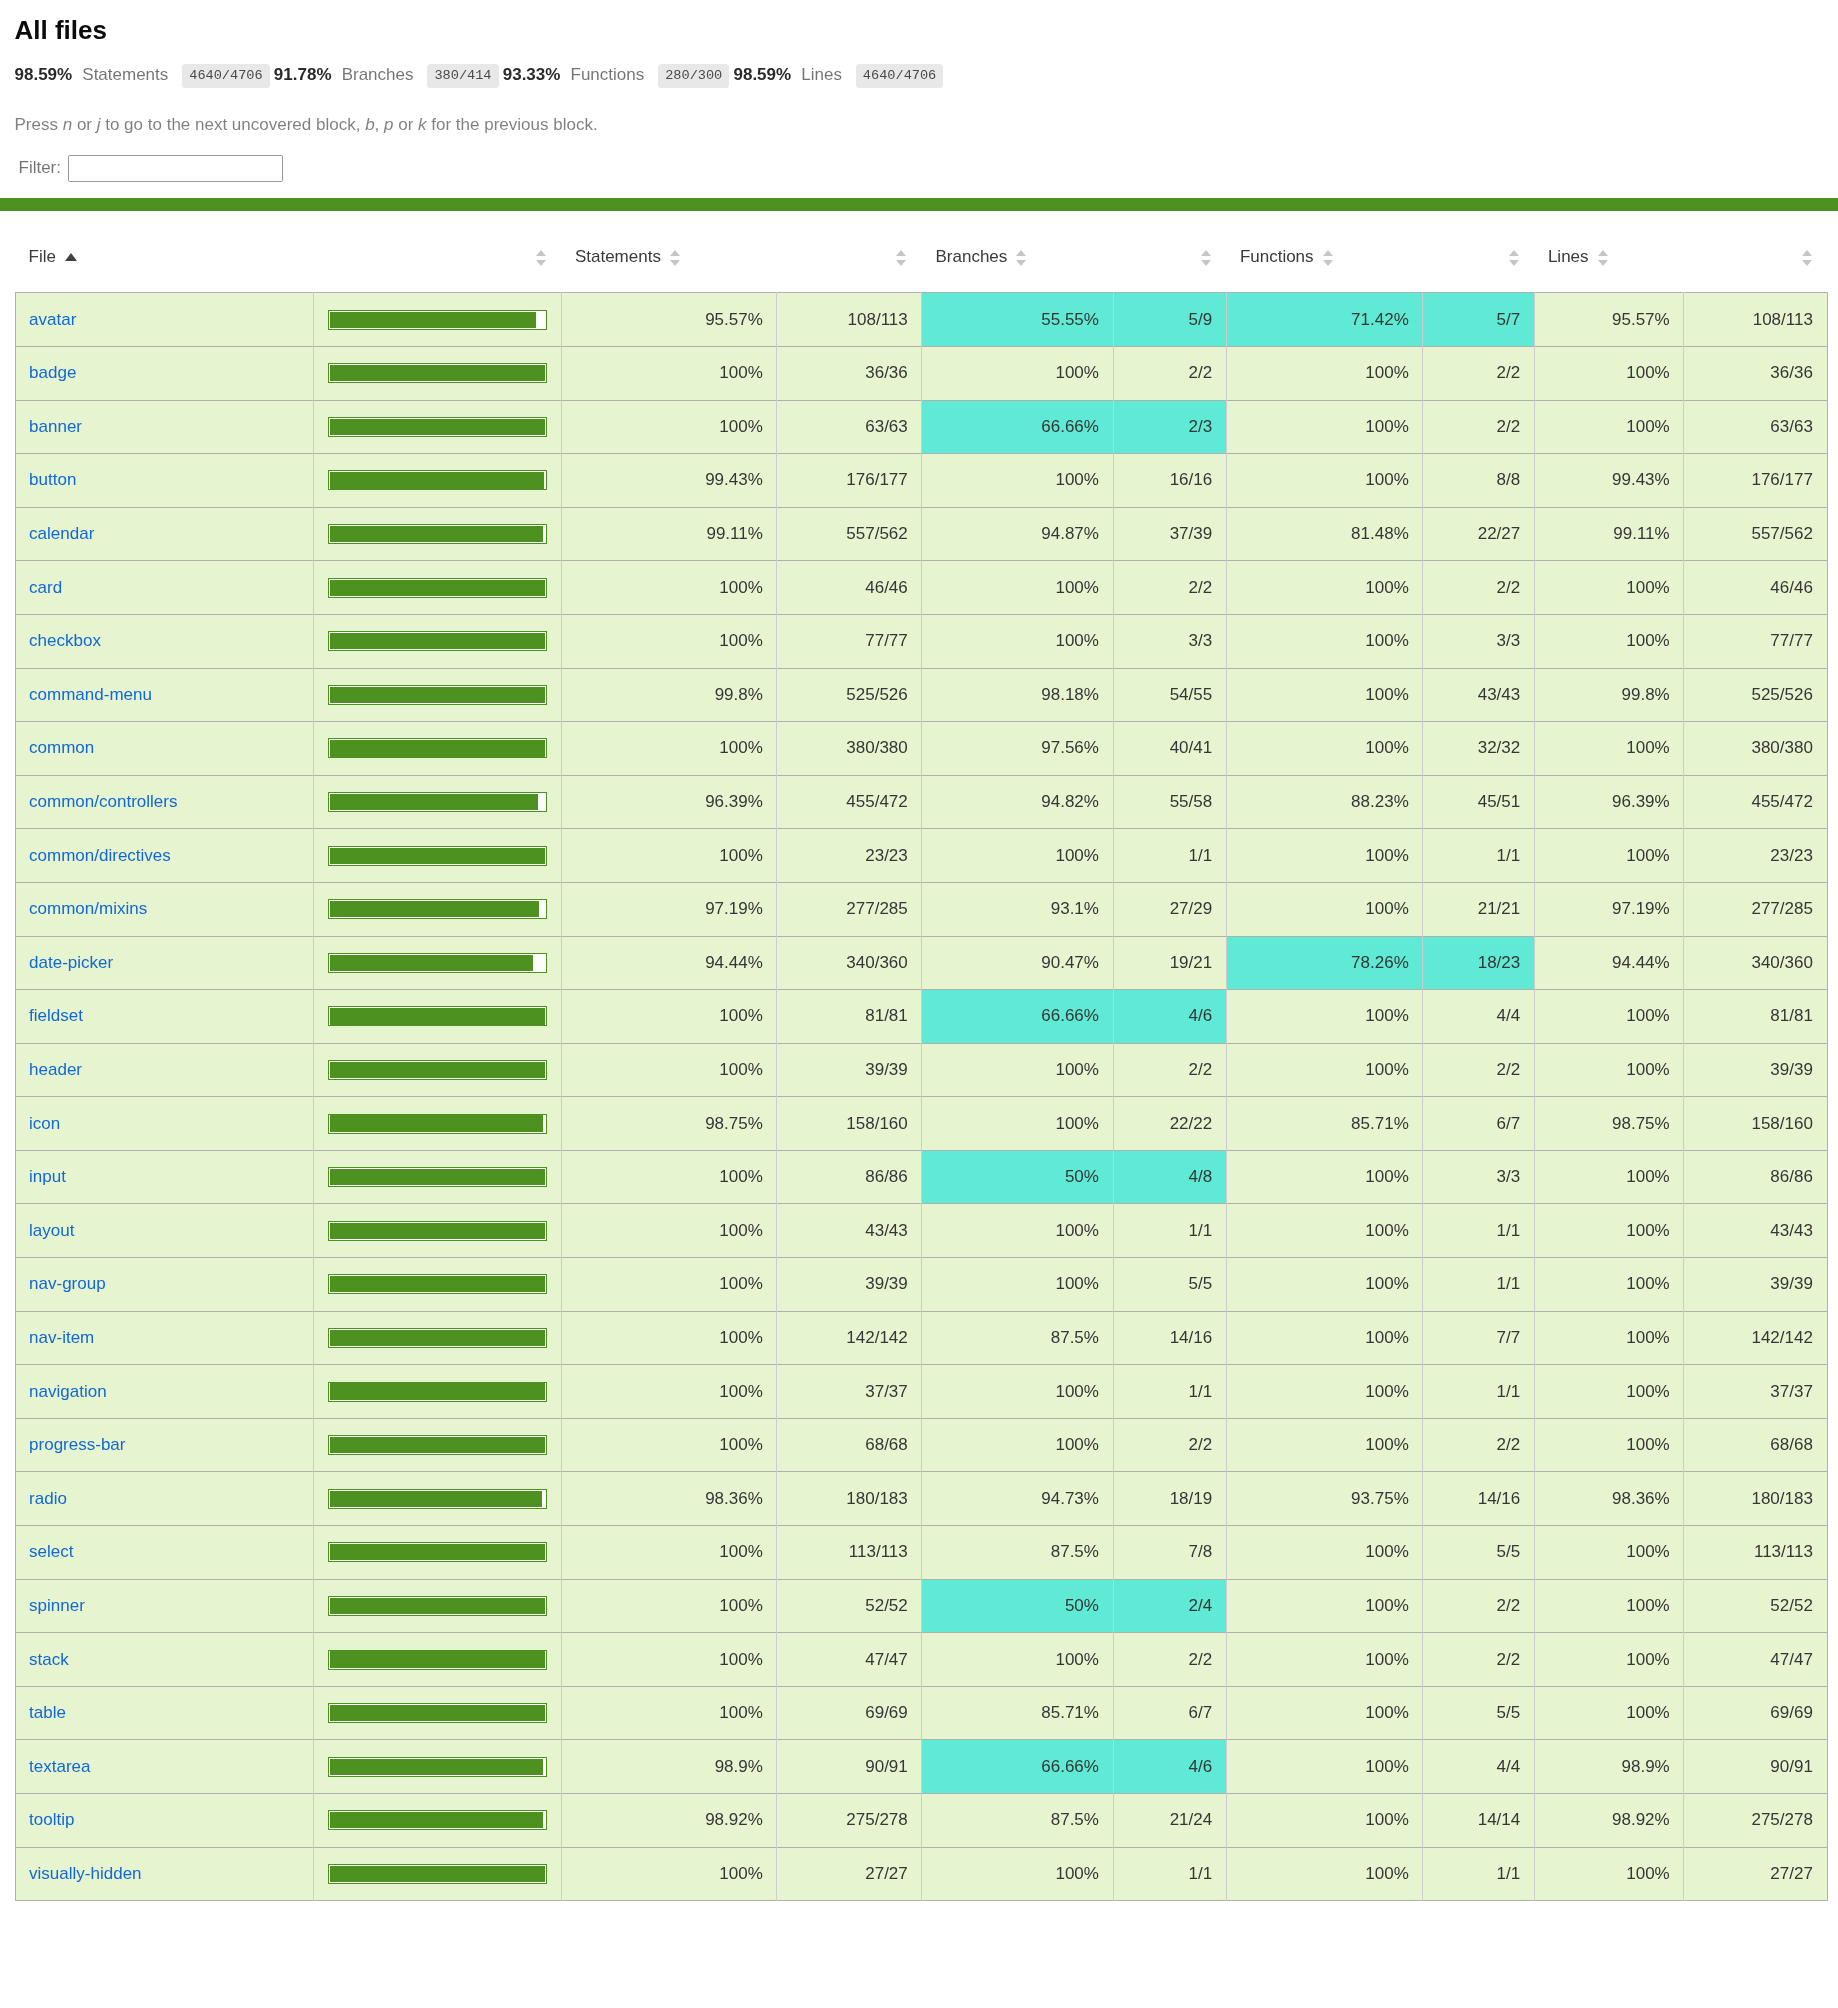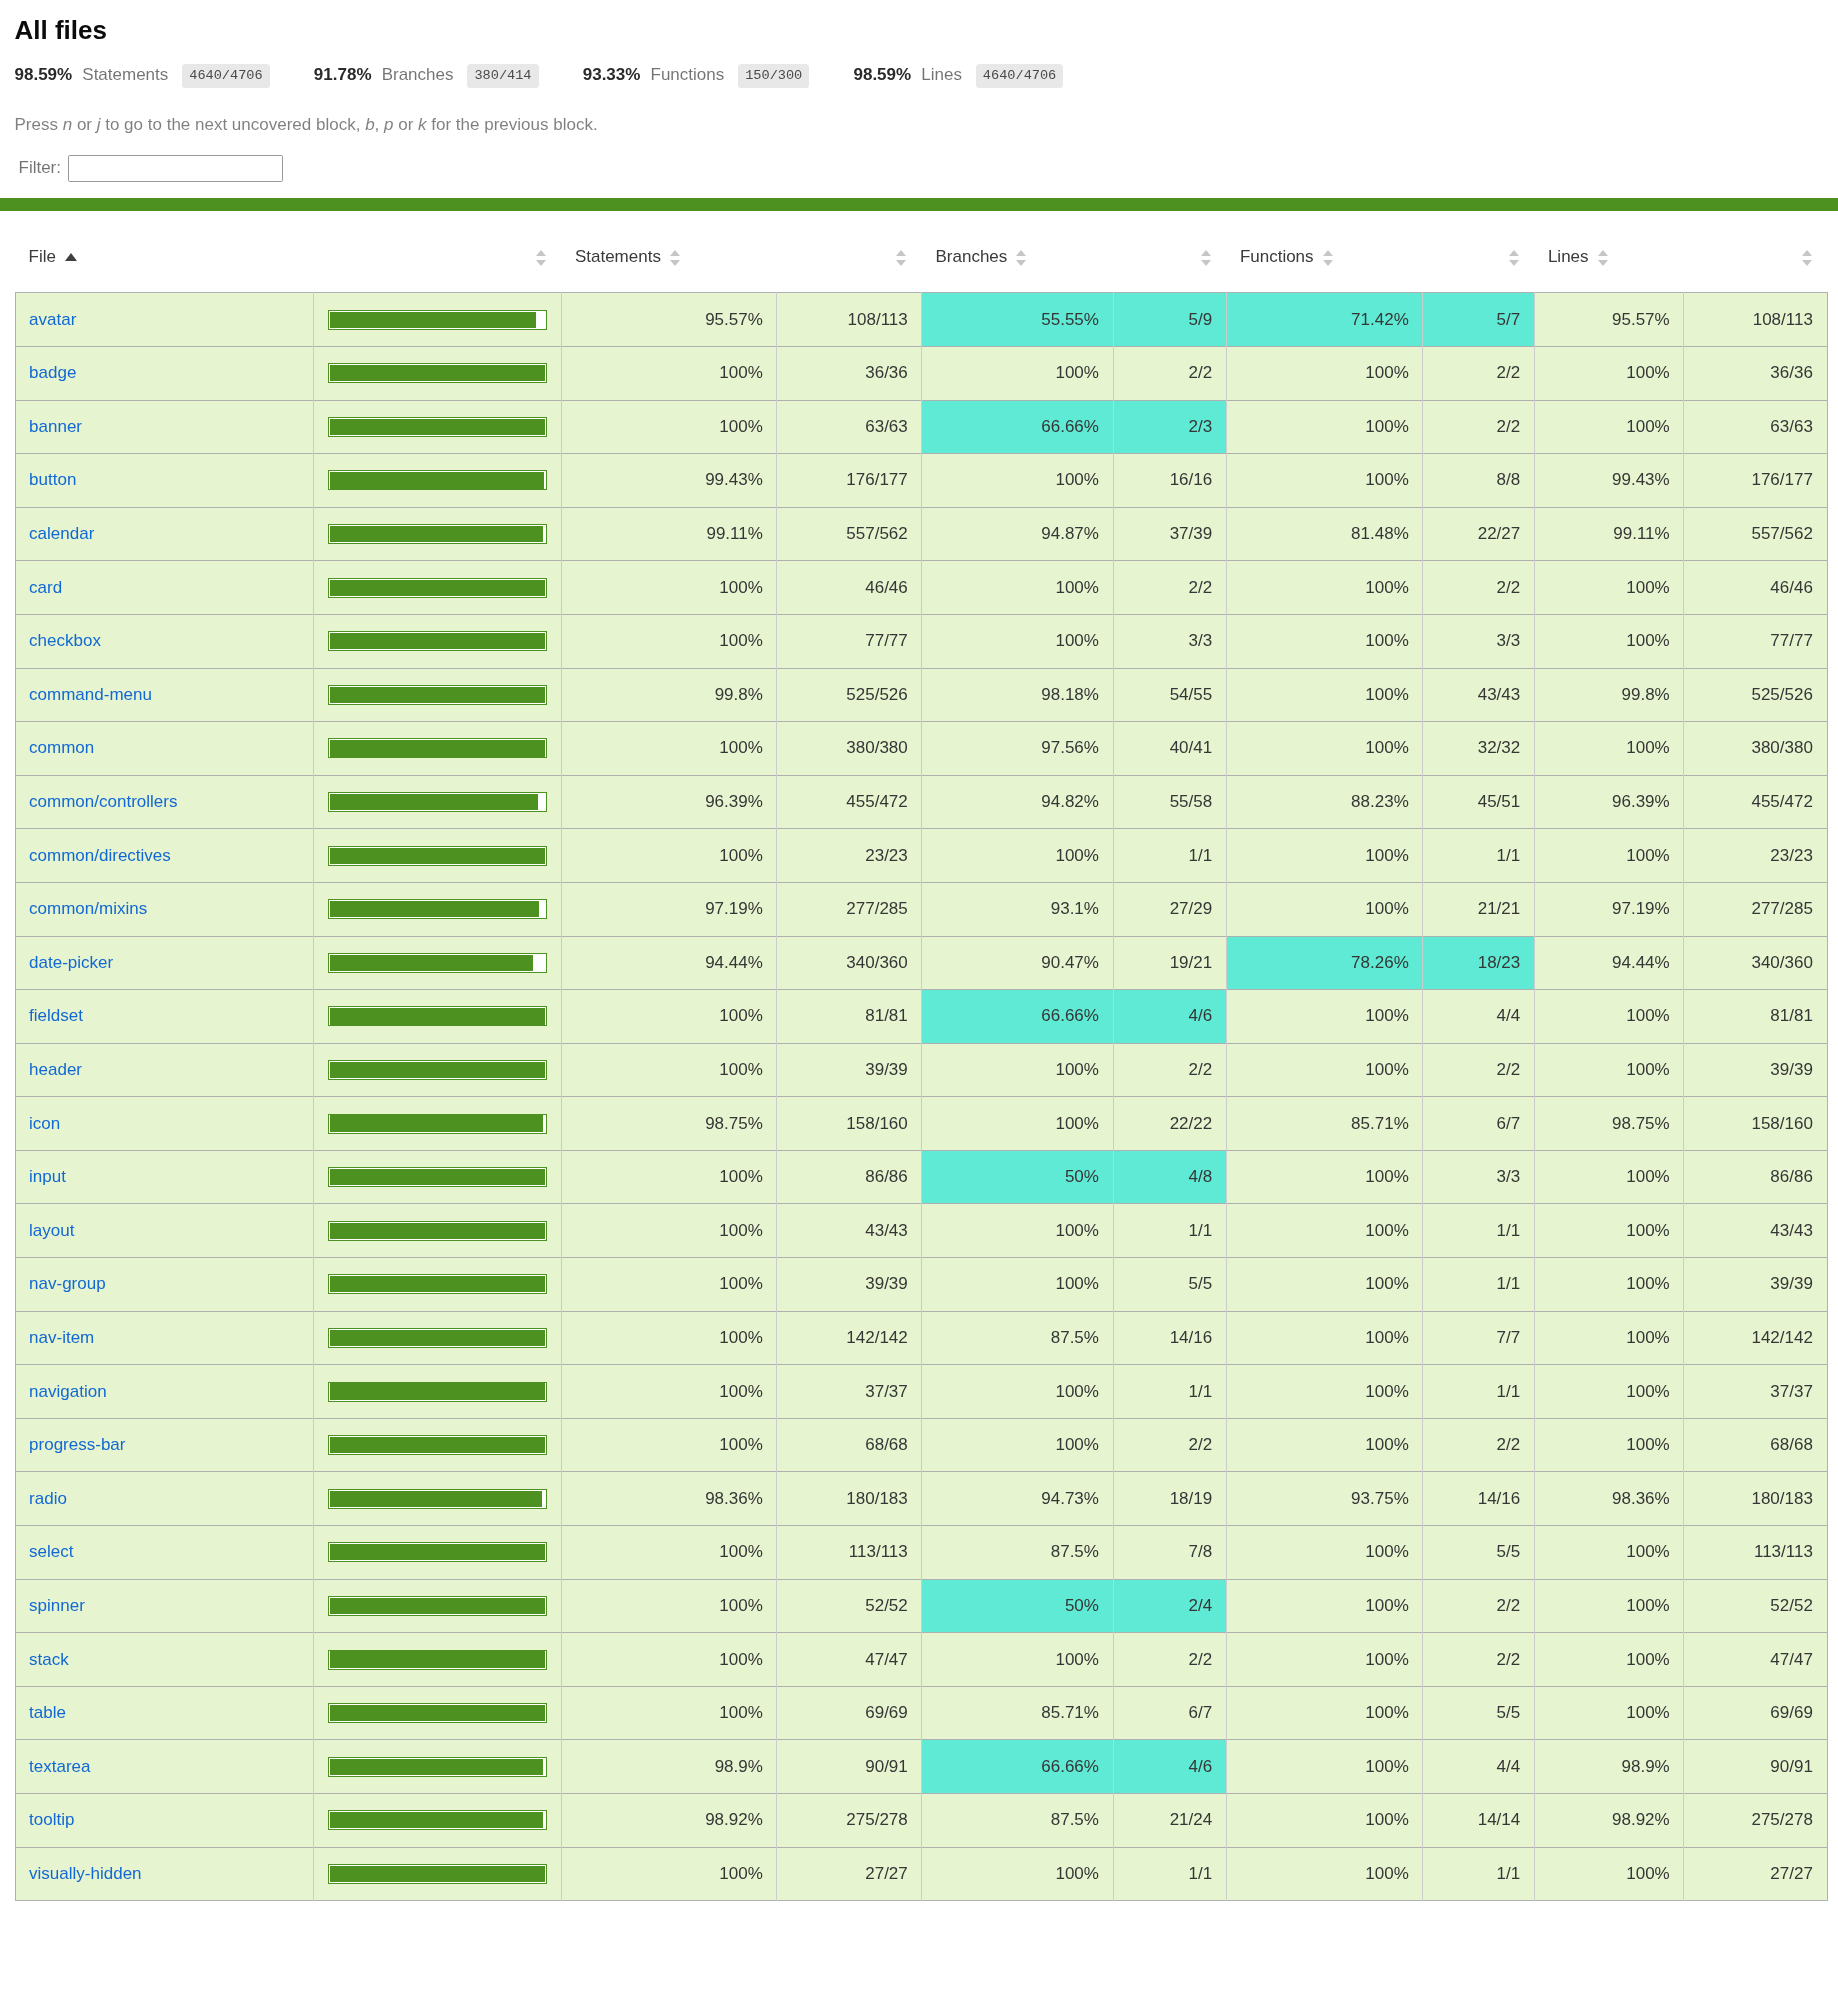--- a/index.html
+++ b/index.html
@@ -4,21 +4,21 @@
 <style>
   * { box-sizing: border-box; }
   html, body { margin: 0; padding: 0; background: #fff; }
   body { font-family: "Liberation Sans", sans-serif; color: #333; }
   .page { width: 1838px; min-height: 2008px; background: #fff; }
   .pad { padding: 0 14.5px; }
 
   h1.page-title { font-size: 26px; font-weight: bold; color: #0b0b0b; margin: 14.5px 0 18px; }
 
   .stats { margin: 0 0 3.6px; }
-  .metric { display: inline-block; margin-right: 40px; font-size: 17px; white-space: nowrap; }
+  .metric { display: inline-block; font-size: 17px; white-space: nowrap; }
   .metric .pct { font-weight: bold; color: #2a2a2a; }
   .metric .label { color: rgba(0,0,0,0.55); margin-left: 5.4px; }
   .fraction {
     font-family: "Liberation Mono", "DejaVu Sans Mono", monospace;
     font-size: 13.6px; color: #4a4a4a; background: #e8e8e8;
     padding: 4.5px 7.2px; border-radius: 3.6px; margin-left: 9px;
     display: inline-block; vertical-align: 0.9px;
   }
 
   .hint { font-size: 17px; color: rgba(0,0,0,0.5); margin: 27px 0 8px; }
@@ -91,21 +91,21 @@
         <span class="fraction">4640/4706</span>
       </span>
       <span class="metric">
         <span class="pct">91.78%</span>
         <span class="label">Branches</span>
         <span class="fraction">380/414</span>
       </span>
       <span class="metric">
         <span class="pct">93.33%</span>
         <span class="label">Functions</span>
-        <span class="fraction">150/300</span>
+        <span class="fraction">280/300</span>
       </span>
       <span class="metric">
         <span class="pct">98.59%</span>
         <span class="label">Lines</span>
         <span class="fraction">4640/4706</span>
       </span>
     </div>
 
     <p class="hint"><span>Press </span><em>n</em><span> or </span><em>j</em><span> to go to the next uncovered block, </span><em>b</em><span>, </span><em>p</em><span> or </span><em>k</em><span> for the previous block.</span></p>
 

